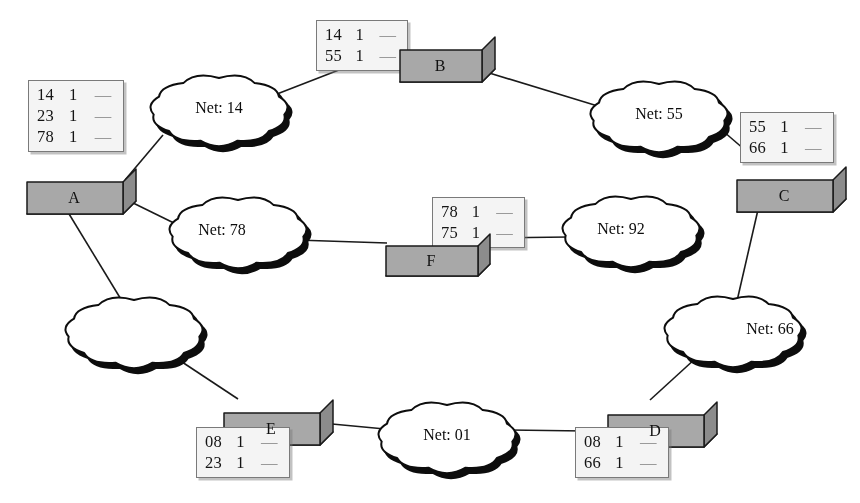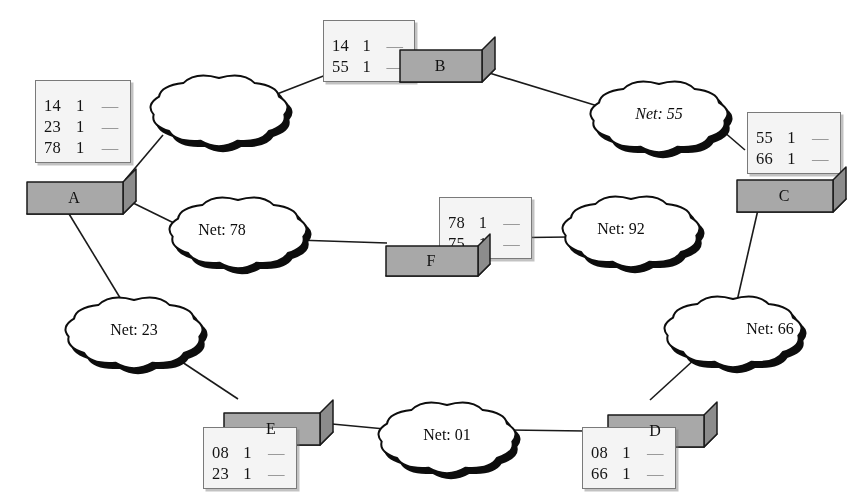--- a/index.html
+++ b/index.html
@@ -46,23 +46,22 @@
     pointer-events: none;
     font-family: "Liberation Serif", "DejaVu Serif", serif;
   }
 
   
   .rt-panel {
     position: absolute;
     background: #f4f4f4;
     border: 1.3px solid #7a7a7a;
     box-shadow: 2.5px 2.5px 0 rgba(120,120,120,0.45);
-    padding: 14px 8px 4px 8px;
+    padding: 3px 8px 4px 8px;
     box-sizing: border-box;
-    margin-left: 7px;
   }
   .rt-row {
     display: flex;
     align-items: center;
     height: 21px;
     white-space: nowrap;
   }
   .rt-net {
     width: 28px;
     font-size: 16.5px;
@@ -141,24 +140,24 @@
         <path d="M 737.0 304.0 Q 760.5 297.1 772.7 309.1 Q 795.0 311.6 797.0 322.7 Q 810.7 330.9 802.3 340.6 Q 805.3 351.1 786.9 357.0 Q 780.0 368.5 755.6 366.7 Q 737.0 377.7 718.4 366.7 Q 694.0 368.5 687.1 357.0 Q 668.7 351.1 671.7 340.6 Q 663.3 330.9 677.0 322.7 Q 679.0 311.6 701.3 309.1 Q 713.5 297.1 737.0 304.0 Z" fill="#0d0d0d" stroke="#0d0d0d" stroke-width="2"></path>
         <path d="M 733.0 299.0 Q 756.5 292.1 768.7 304.1 Q 791.0 306.6 793.0 317.7 Q 806.7 325.9 798.3 335.6 Q 801.3 346.1 782.9 352.0 Q 776.0 363.5 751.6 361.7 Q 733.0 372.7 714.4 361.7 Q 690.0 363.5 683.1 352.0 Q 664.7 346.1 667.7 335.6 Q 659.3 325.9 673.0 317.7 Q 675.0 306.6 697.3 304.1 Q 709.5 292.1 733.0 299.0 Z" fill="#ffffff" stroke="#0d0d0d" stroke-width="2" stroke-linejoin="round"></path>
       </g>
       <g>
         <path d="M 451.0 410.0 Q 474.5 403.1 486.7 415.1 Q 509.0 417.6 511.0 428.7 Q 524.7 436.9 516.3 446.6 Q 519.3 457.1 500.9 463.0 Q 494.0 474.5 469.6 472.7 Q 451.0 483.7 432.4 472.7 Q 408.0 474.5 401.1 463.0 Q 382.7 457.1 385.7 446.6 Q 377.3 436.9 391.0 428.7 Q 393.0 417.6 415.3 415.1 Q 427.5 403.1 451.0 410.0 Z" fill="#0d0d0d" stroke="#0d0d0d" stroke-width="2"></path>
         <path d="M 447.0 405.0 Q 470.5 398.1 482.7 410.1 Q 505.0 412.6 507.0 423.7 Q 520.7 431.9 512.3 441.6 Q 515.3 452.1 496.9 458.0 Q 490.0 469.5 465.6 467.7 Q 447.0 478.7 428.4 467.7 Q 404.0 469.5 397.1 458.0 Q 378.7 452.1 381.7 441.6 Q 373.3 431.9 387.0 423.7 Q 389.0 412.6 411.3 410.1 Q 423.5 398.1 447.0 405.0 Z" fill="#ffffff" stroke="#0d0d0d" stroke-width="2" stroke-linejoin="round"></path>
       </g>
     </svg>
 
   <div id="node-layer">
-      <div class="cloud-label" style="left: 593px; top: 105px; width: 132px; font-style: italic;">Net: 55</div>
+      <div class="cloud-label" style="left: 153px; top: 99px; width: 132px;">Net: 14</div>
+      <div class="cloud-label" style="left: 593px; top: 105px; width: 132px;">Net: 55</div>
       <div class="cloud-label" style="left: 156px; top: 221px; width: 132px;">Net: 78</div>
       <div class="cloud-label" style="left: 565px; top: 220px; width: 112px;">Net: 92</div>
-      <div class="cloud-label" style="left: 68px; top: 321px; width: 132px;">Net: 23</div>
       <div class="cloud-label" style="left: 704px; top: 320px; width: 132px;">Net: 66</div>
       <div class="cloud-label" style="left: 381px; top: 426px; width: 132px;">Net: 01</div>
       <div class="router" style="left: 0px; top: 0px;">
         <div class="rt-panel" style="left: 28px; top: 80px; width: 96px;">
           <div class="rt-row">
             <span class="rt-net">14</span>
             <span class="rt-hops">1</span>
             <span class="rt-next">—</span>
           </div>
           <div class="rt-row">

